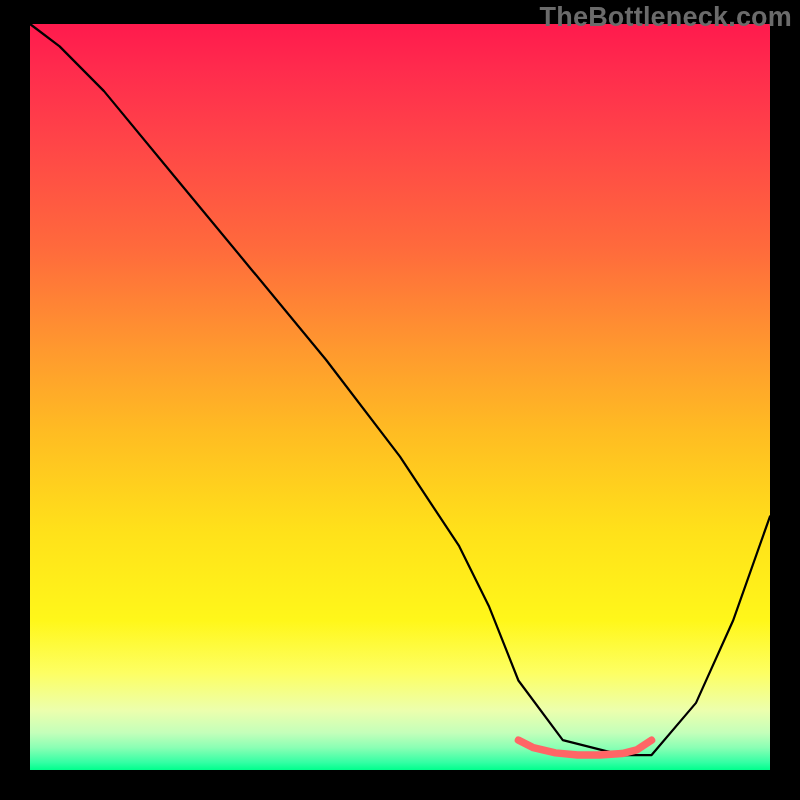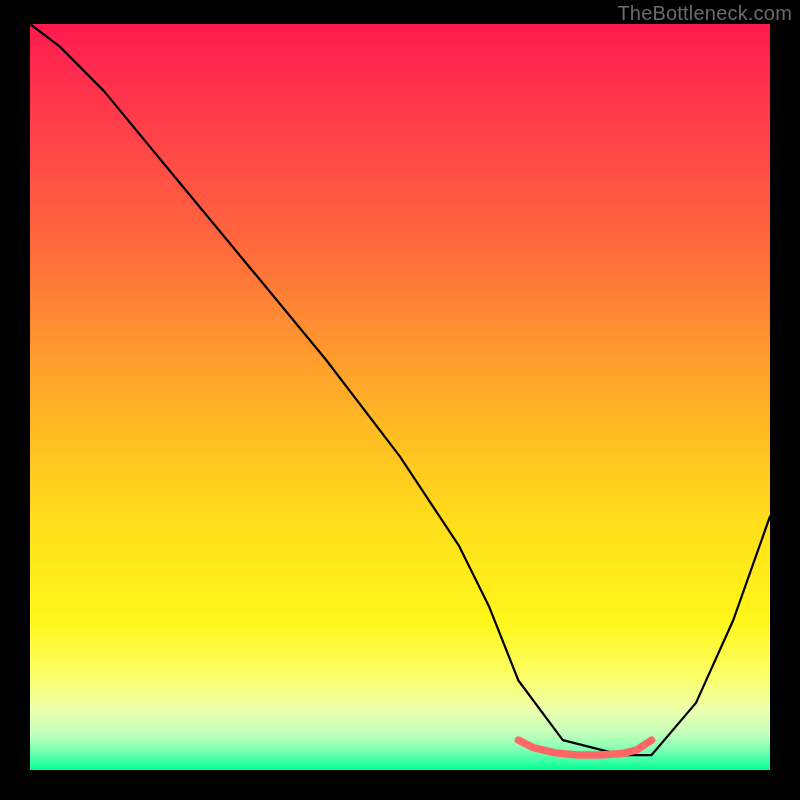--- a/index.html
+++ b/index.html
@@ -15,22 +15,22 @@
     position: relative;
     width: 800px;
     height: 800px;
     background: #000;
   }
   .watermark {
     position: absolute;
     top: 2px;
     right: 8px;
     color: #6b6b6b;
-    font-size: 20px;
-    font-weight: 400;
+    font-size: 27px;
+    font-weight: 700;
     letter-spacing: 0.2px;
     z-index: 10;
     user-select: none;
   }
   .plot {
     position: absolute;
     left: 30px;
     top: 24px;
     width: 740px;
     height: 746px;

